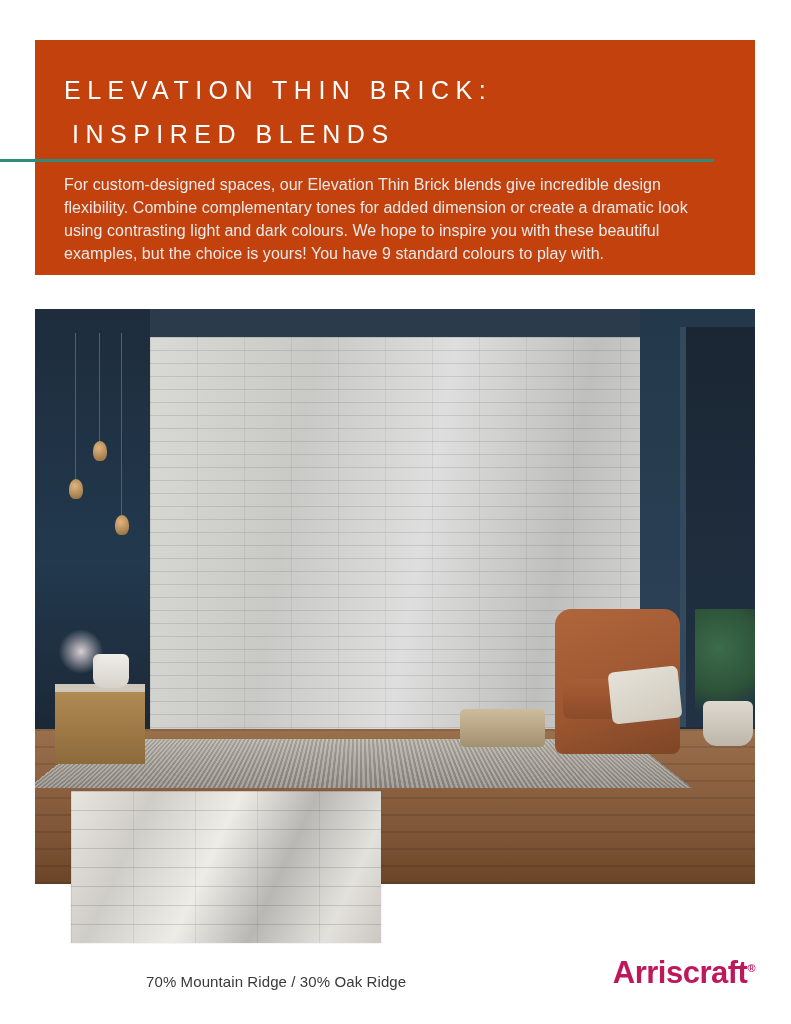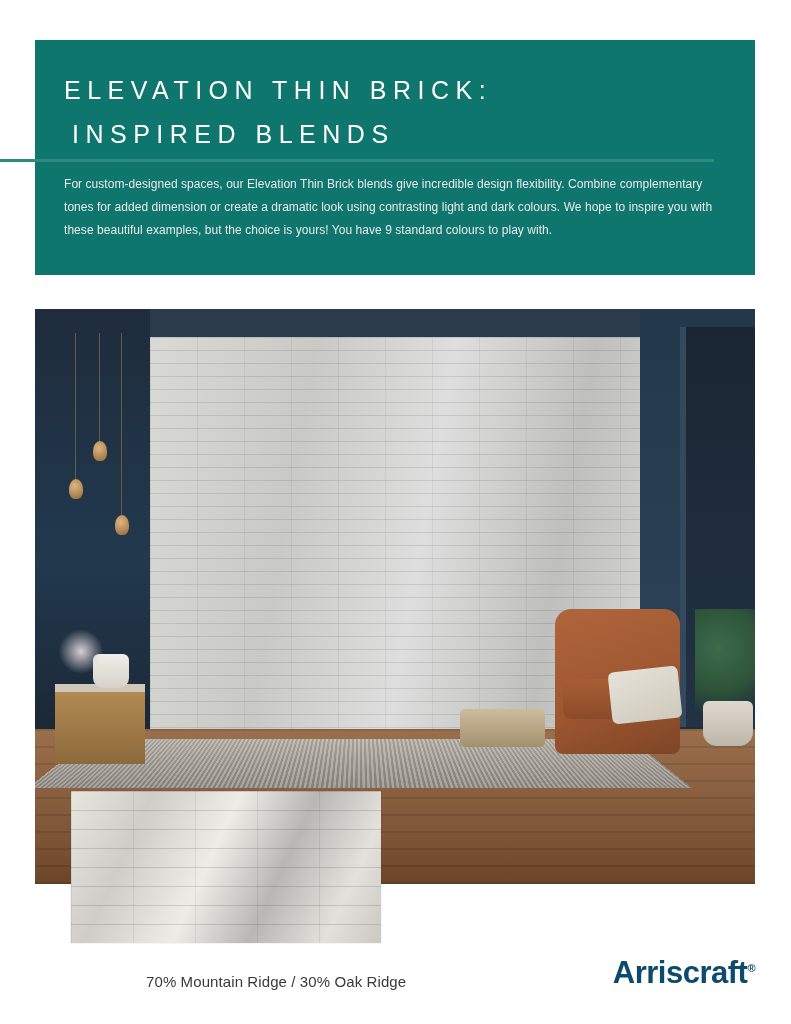--- a/index.html
+++ b/index.html
@@ -15,21 +15,21 @@
     overflow: hidden;
   }
 
   
   .header-panel {
     position: absolute;
     left: 35px;
     top: 40px;
     width: 720px;
     height: 235px;
-    background: #0f766e;
+    background: #c2410c;
   }
   .title-block {
     position: absolute;
     left: 29px;
     top: 28px;
     width: 660px;
   }
   .title-line {
     color: #ffffff;
     font-size: 25px;
@@ -59,21 +59,21 @@
     height: 3px;
     background: #2f8c7b;
   }
 
   .intro-text {
     position: absolute;
     left: 29px;
     top: 133px;
     width: 660px;
     color: #e9e9e9;
-    font-size: 12px;
+    font-size: 16px;
     line-height: 23px;
     letter-spacing: 0.05px;
   }
 
   
   .photo {
     position: absolute;
     left: 35px;
     top: 309px;
     width: 720px;
@@ -205,21 +205,21 @@
     letter-spacing: 0.1px;
   }
 
   
   .logo {
     position: absolute;
     right: 36px;
     bottom: 33px;
     font-size: 31px;
     font-weight: bold;
-    color: #0c4a6e;
+    color: #be185d;
     letter-spacing: -0.5px;
     font-family: "Liberation Sans", sans-serif;
   }
   .logo .reg {
     font-size: 11px;
     vertical-align: super;
     font-weight: bold;
   }
 </style>
 </head>

